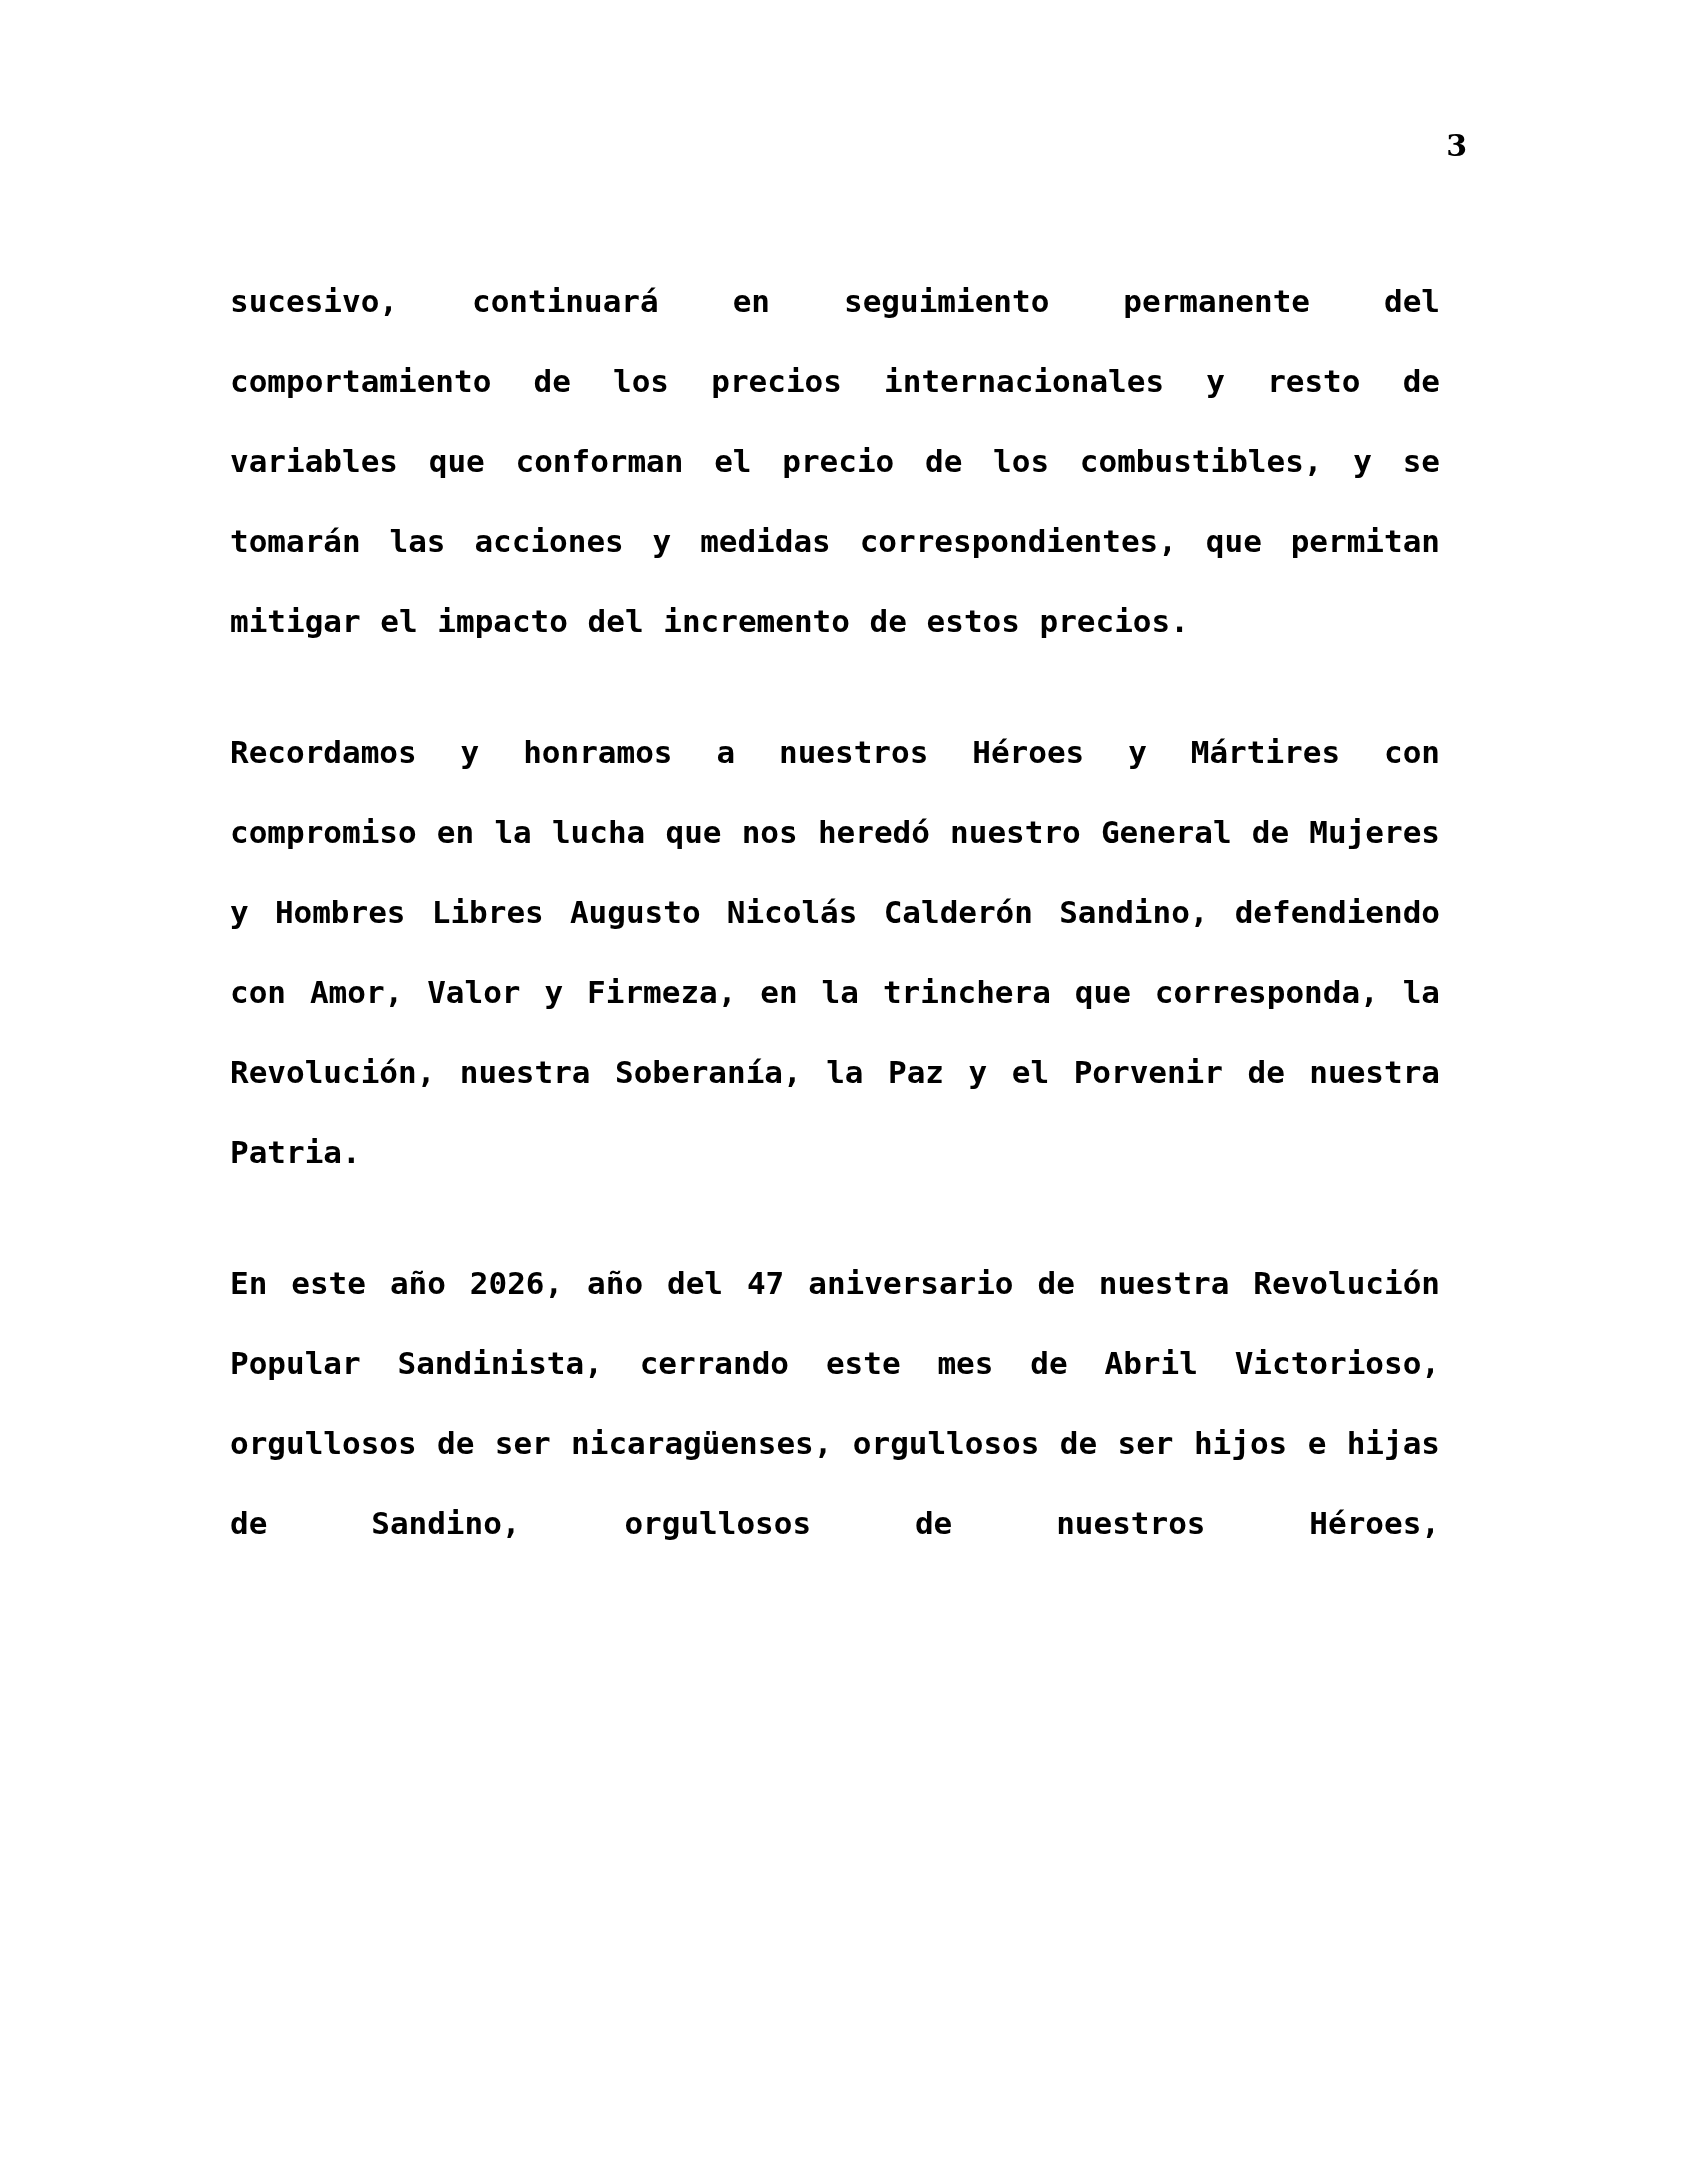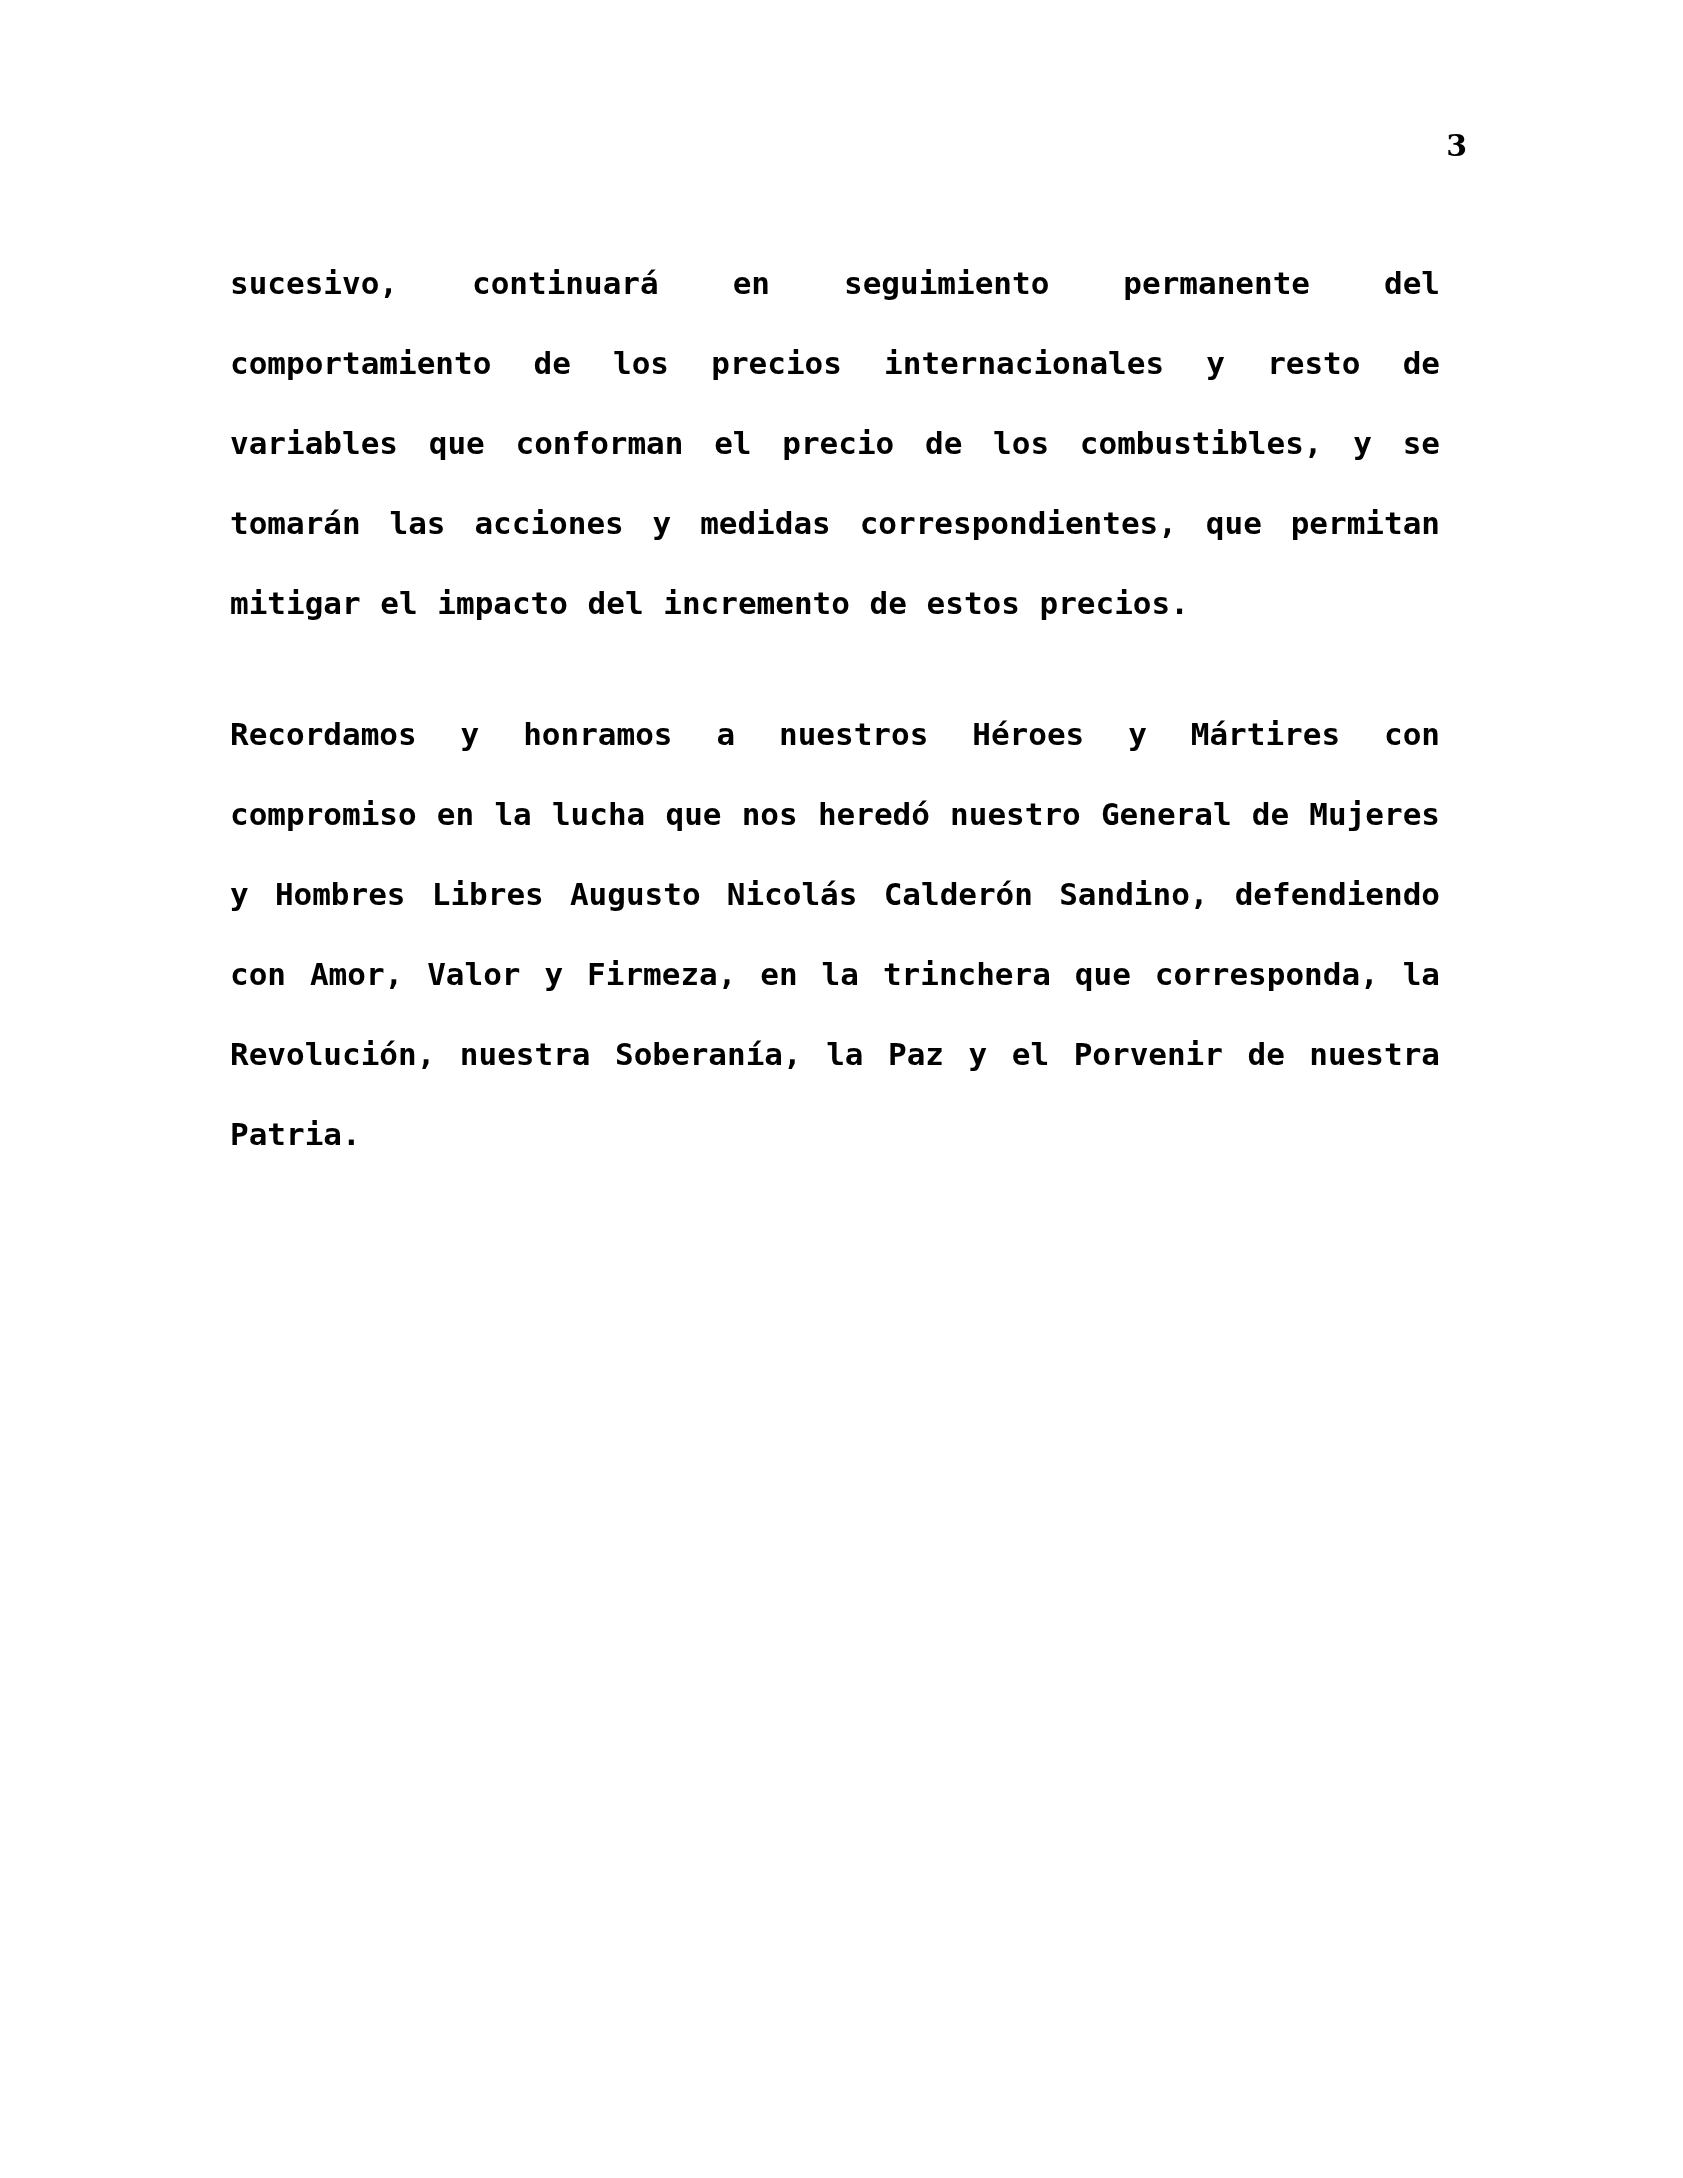--- a/index.html
+++ b/index.html
@@ -21,21 +21,21 @@
     position: absolute;
     top: 131px;
     right: 216px;
     font-family: "DejaVu Serif", serif;
     font-size: 30px;
     font-weight: bold;
     line-height: 1;
   }
   .body-block {
     position: absolute;
-    top: 243px;
+    top: 261px;
     left: 230px;
     width: 1210px;
   }
   p.para {
     margin: 0 0 51px 0;
     font-size: 31px;
     font-weight: bold;
     line-height: 80px;
     text-align: justify;
     text-justify: inter-word;
@@ -56,16 +56,17 @@
 </head>
 <body>
 
 <div class="page">
 
   <div class="page-number">3</div>
 
   <div class="body-block">
     <p class="para">sucesivo, continuará en seguimiento permanente del comportamiento de los precios internacionales y resto de variables que conforman el precio de los combustibles, y se tomarán las acciones y medidas correspondientes, que permitan mitigar el impacto del incremento de estos precios.</p>
     <p class="para">Recordamos y honramos a nuestros Héroes y Mártires con compromiso en la lucha que nos heredó nuestro General de Mujeres y Hombres Libres Augusto Nicolás Calderón Sandino, defendiendo con Amor, Valor y Firmeza, en la trinchera que corresponda, la Revolución, nuestra Soberanía, la Paz y el Porvenir de nuestra Patria.</p>
+    <p class="para force-justify">En este año 2026, año del 47 aniversario de nuestra Revolución Popular Sandinista, cerrando este mes de Abril Victorioso, orgullosos de ser nicaragüenses, orgullosos de ser hijos e hijas de Sandino, orgullosos de nuestros Héroes,</p>
   </div>
 
 </div>
 
 
 </body></html>

